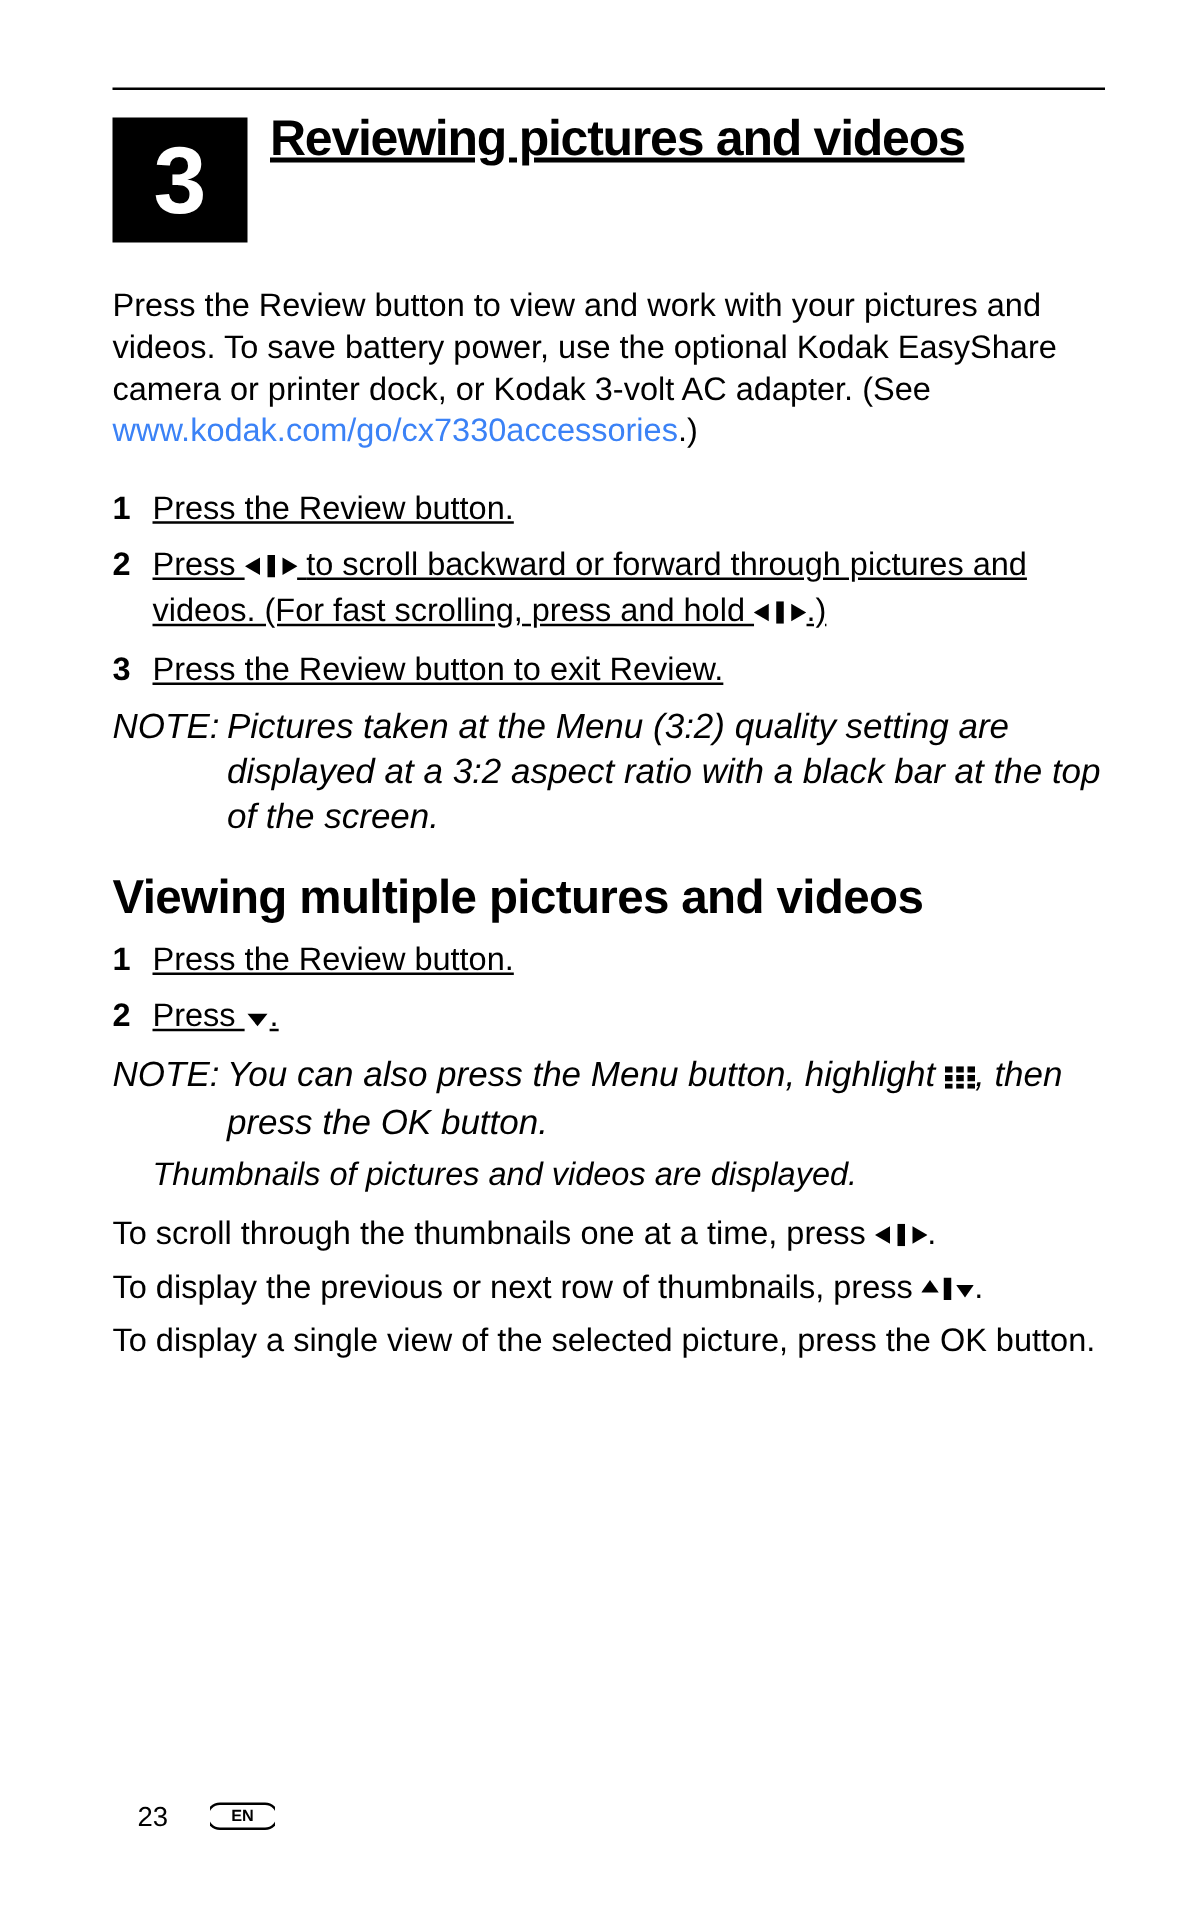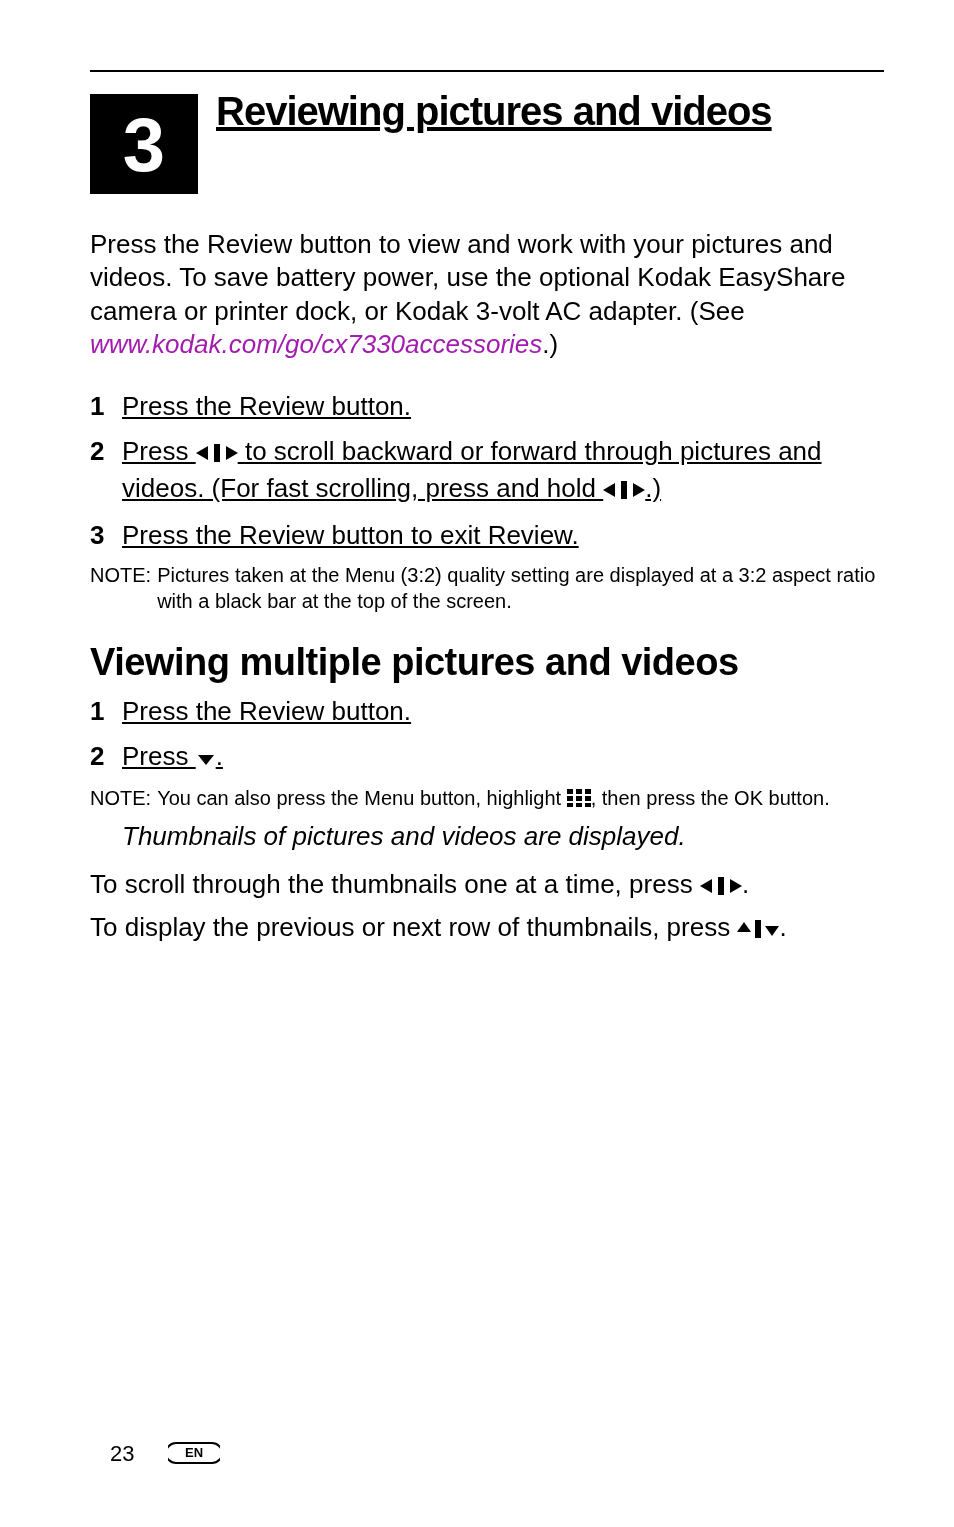--- a/index.html
+++ b/index.html
@@ -46,22 +46,21 @@
     line-height: 1.05;
     letter-spacing: -1px;
     text-decoration: underline;
   }
   .body-text {
     font-size: 26px;
     line-height: 1.28;
     margin-bottom: 28px;
   }
   .link {
-    color: #a21caf;
-    font-style: italic;
+    color: #3b82f6;
   }
   h2.section {
     font-size: 38px;
     font-weight: 700;
     margin: 0 0 10px 0;
     letter-spacing: -0.5px;
   }
   ol.steps {
     list-style: none;
     padding: 0;
@@ -77,23 +76,24 @@
     font-weight: 700;
     width: 32px;
     flex: 0 0 auto;
   }
   .step-body {
     flex: 1 1 auto;
     text-decoration: underline;
   }
   .note-row {
     display: flex;
-    font-size: 20px;
+    font-size: 28px;
     line-height: 1.28;
     margin-bottom: 26px;
+    font-style: italic;
   }
   .note-label {
     flex: 0 0 auto;
     padding-right: 6px;
   }
   .note-body {
     flex: 1 1 auto;
   }
   .italic {
     font-style: italic;
@@ -239,20 +239,21 @@
     <span>To display the previous or next row of thumbnails, press </span>
     <span class="ic">
       <svg width="42" height="18">
           <polygon points="7,2 0,12 14,12" fill="#000"></polygon>
           <rect x="18" y="0" width="6" height="18" fill="#000"></rect>
           <polygon points="35,16 28,6 42,6" fill="#000"></polygon>
         </svg>
     </span><span>.</span>
   </div>
 
+  <div class="para">To display a single view of the selected picture, press the OK button.</div>
 
   <div class="footer">
     <span class="pageno">23</span>
     <span class="lang-badge">
       <svg width="52" height="24">
         <path d="M8,2 H44 A10,10 0 0 1 44,22 H8 A10,10 0 0 1 8,2 Z" fill="none" stroke="#000" stroke-width="2"></path>
         <text x="26" y="16" text-anchor="middle" font-family="Arial" font-size="13" font-weight="700" fill="#000">EN</text>
       </svg>
     </span>
   </div>

